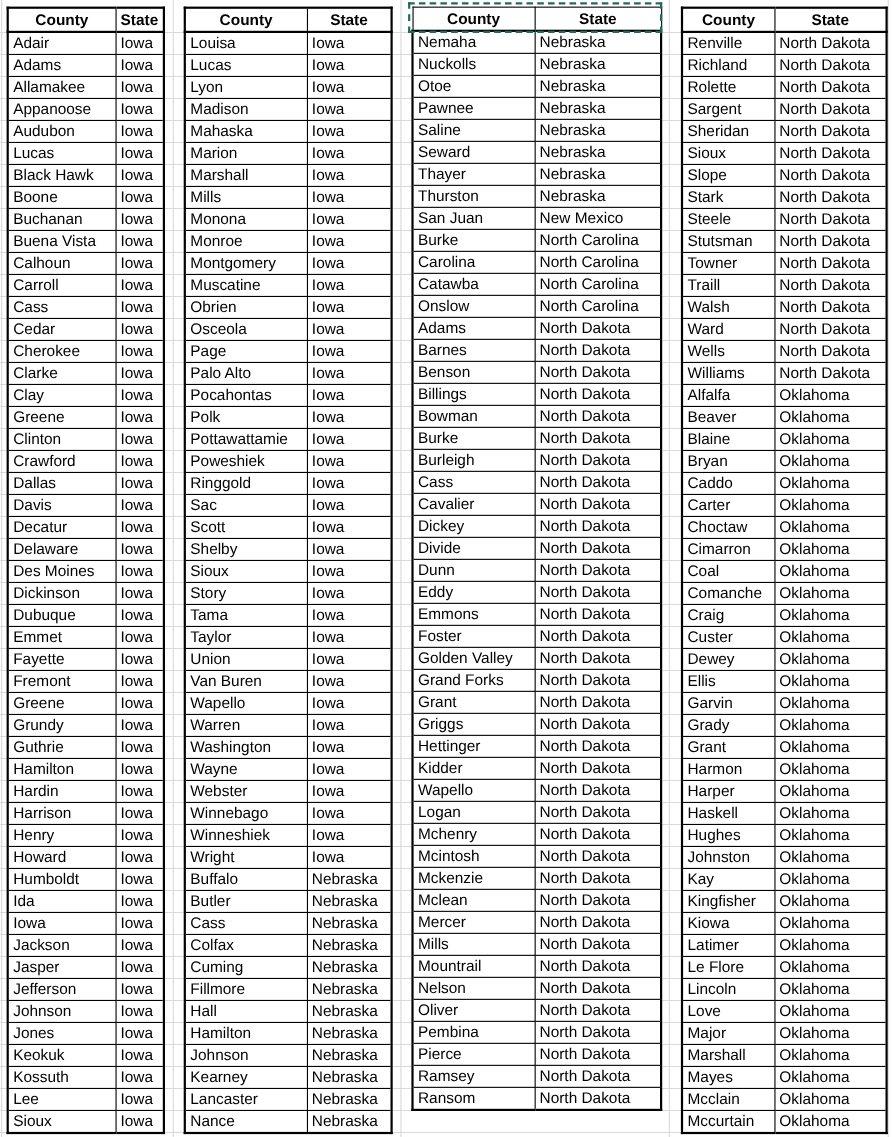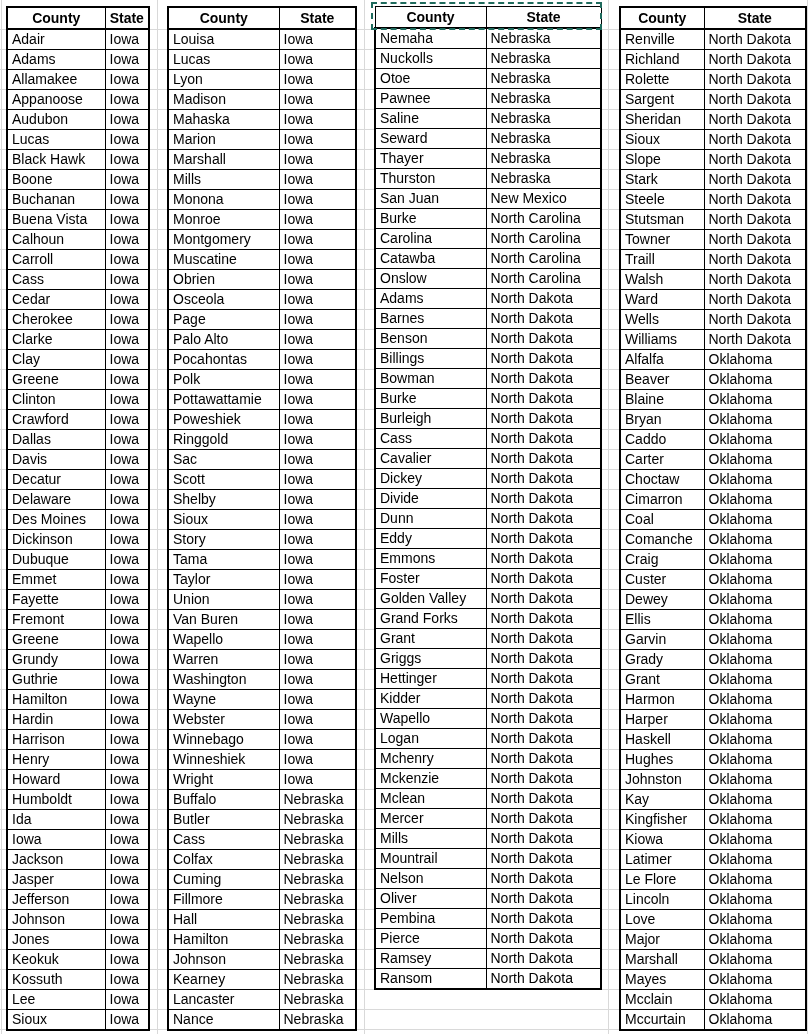--- a/index.html
+++ b/index.html
@@ -663,20 +663,24 @@
         </tr>
         <tr>
           <td>Logan</td>
           <td>North Dakota</td>
         </tr>
         <tr>
           <td>Mchenry</td>
           <td>North Dakota</td>
         </tr>
         <tr>
+          <td>Mcintosh</td>
+          <td>North Dakota</td>
+        </tr>
+        <tr>
           <td>Mckenzie</td>
           <td>North Dakota</td>
         </tr>
         <tr>
           <td>Mclean</td>
           <td>North Dakota</td>
         </tr>
         <tr>
           <td>Mercer</td>
           <td>North Dakota</td>

